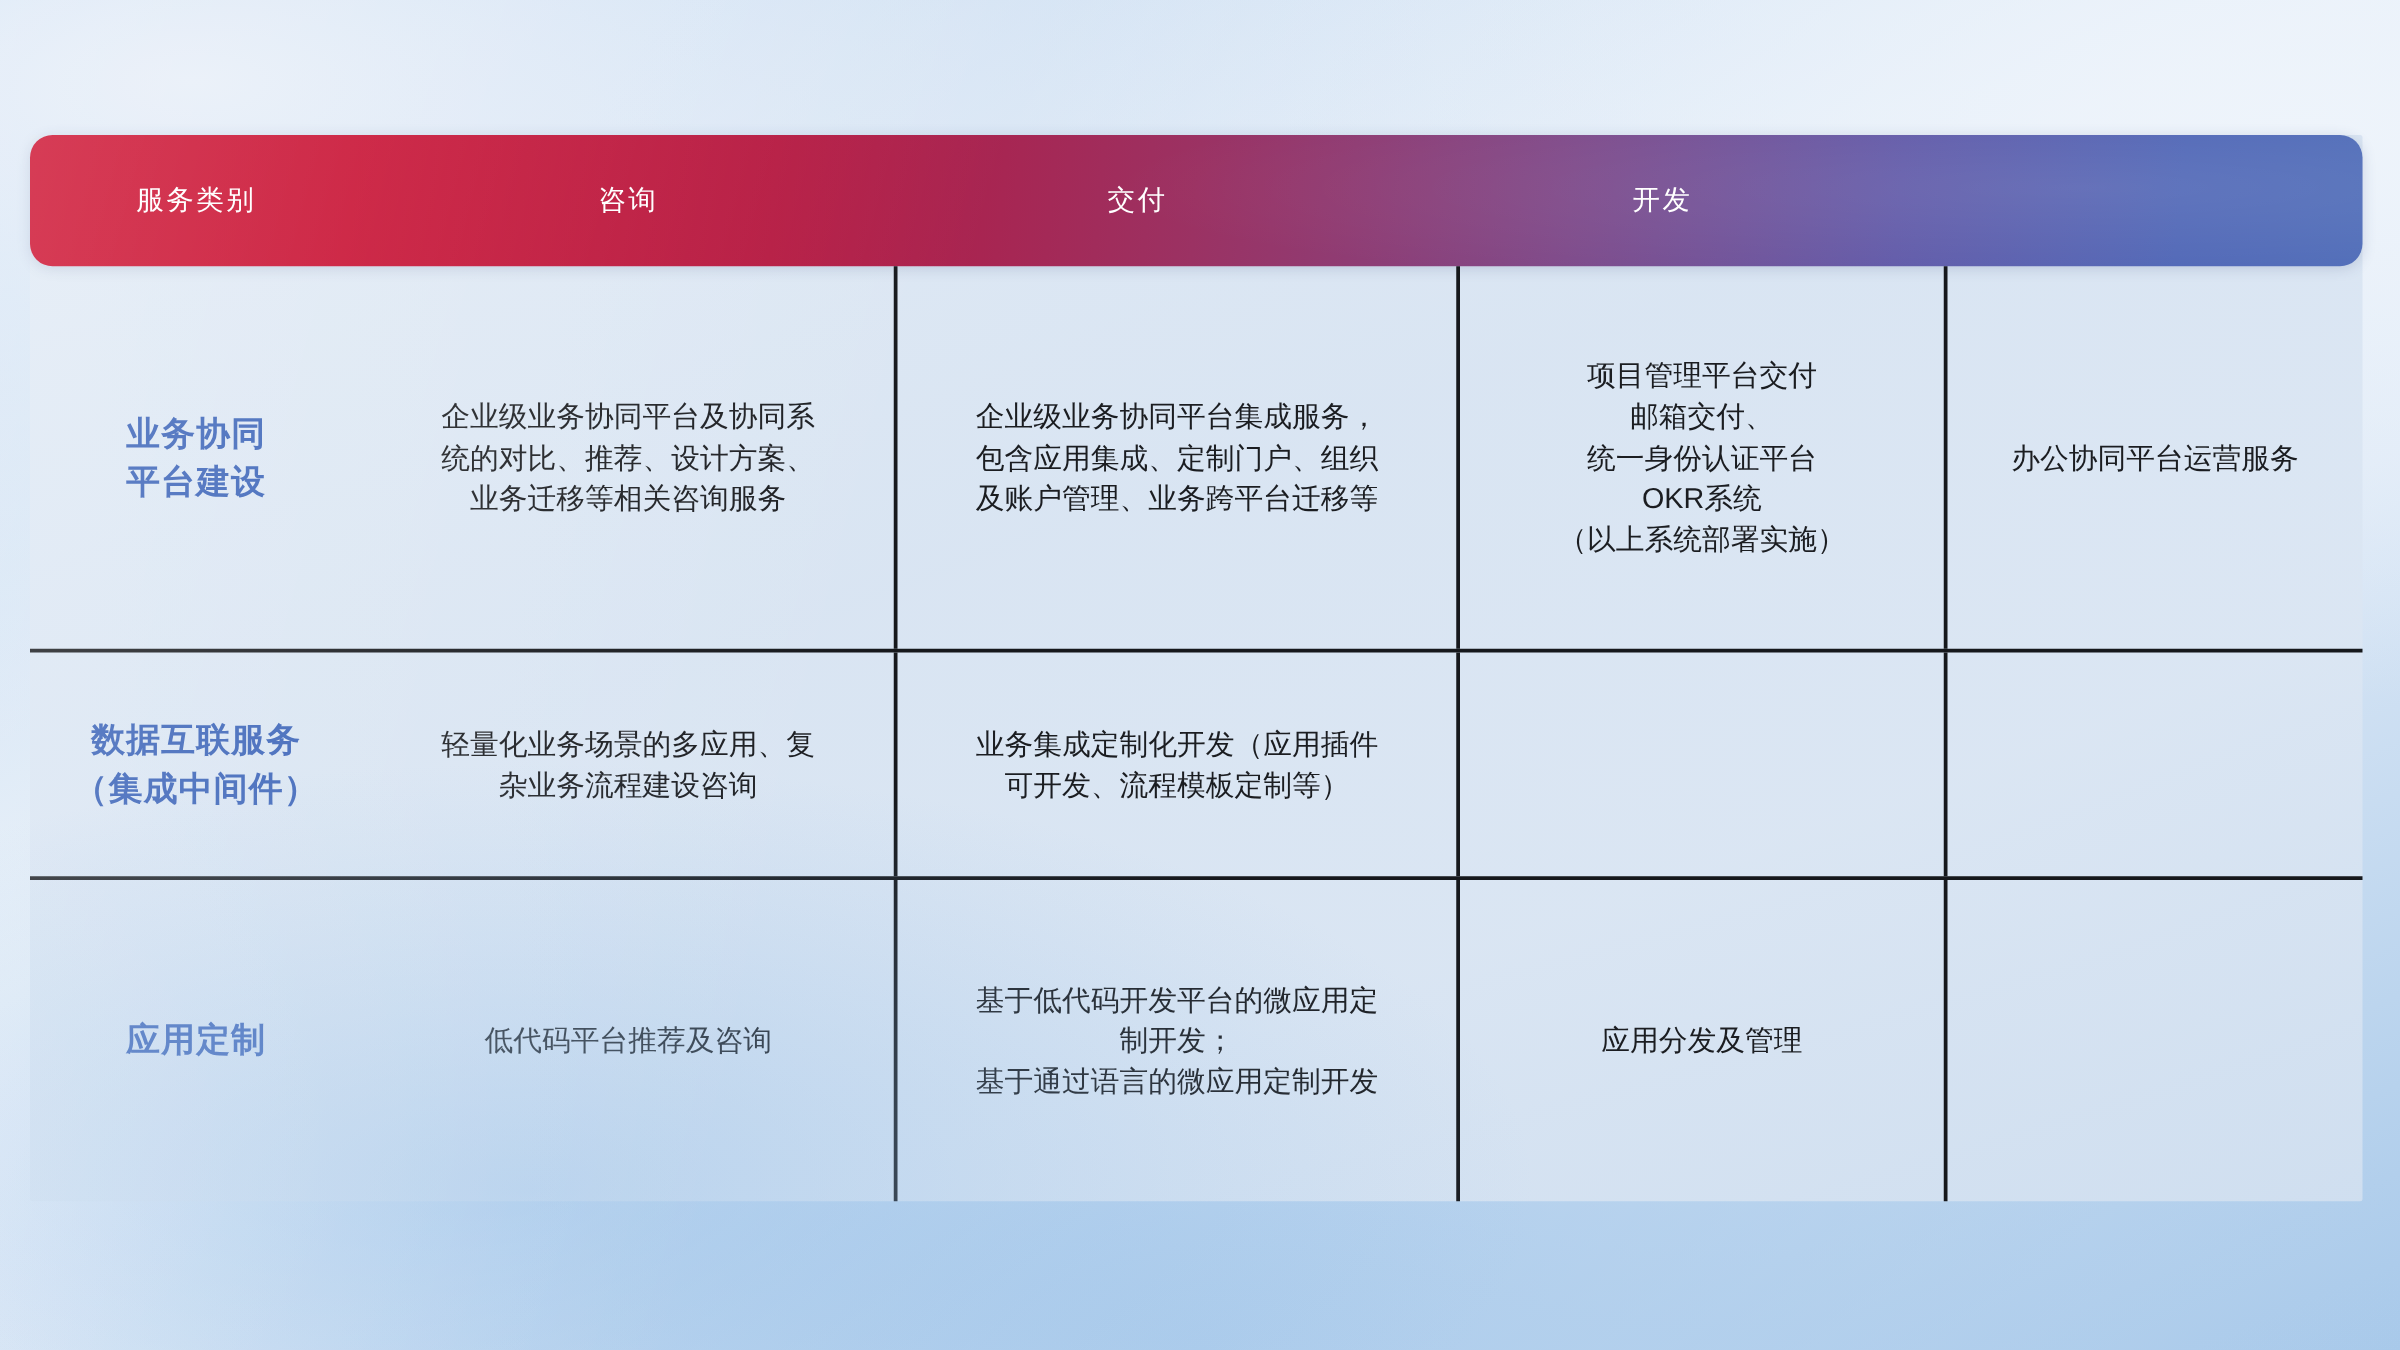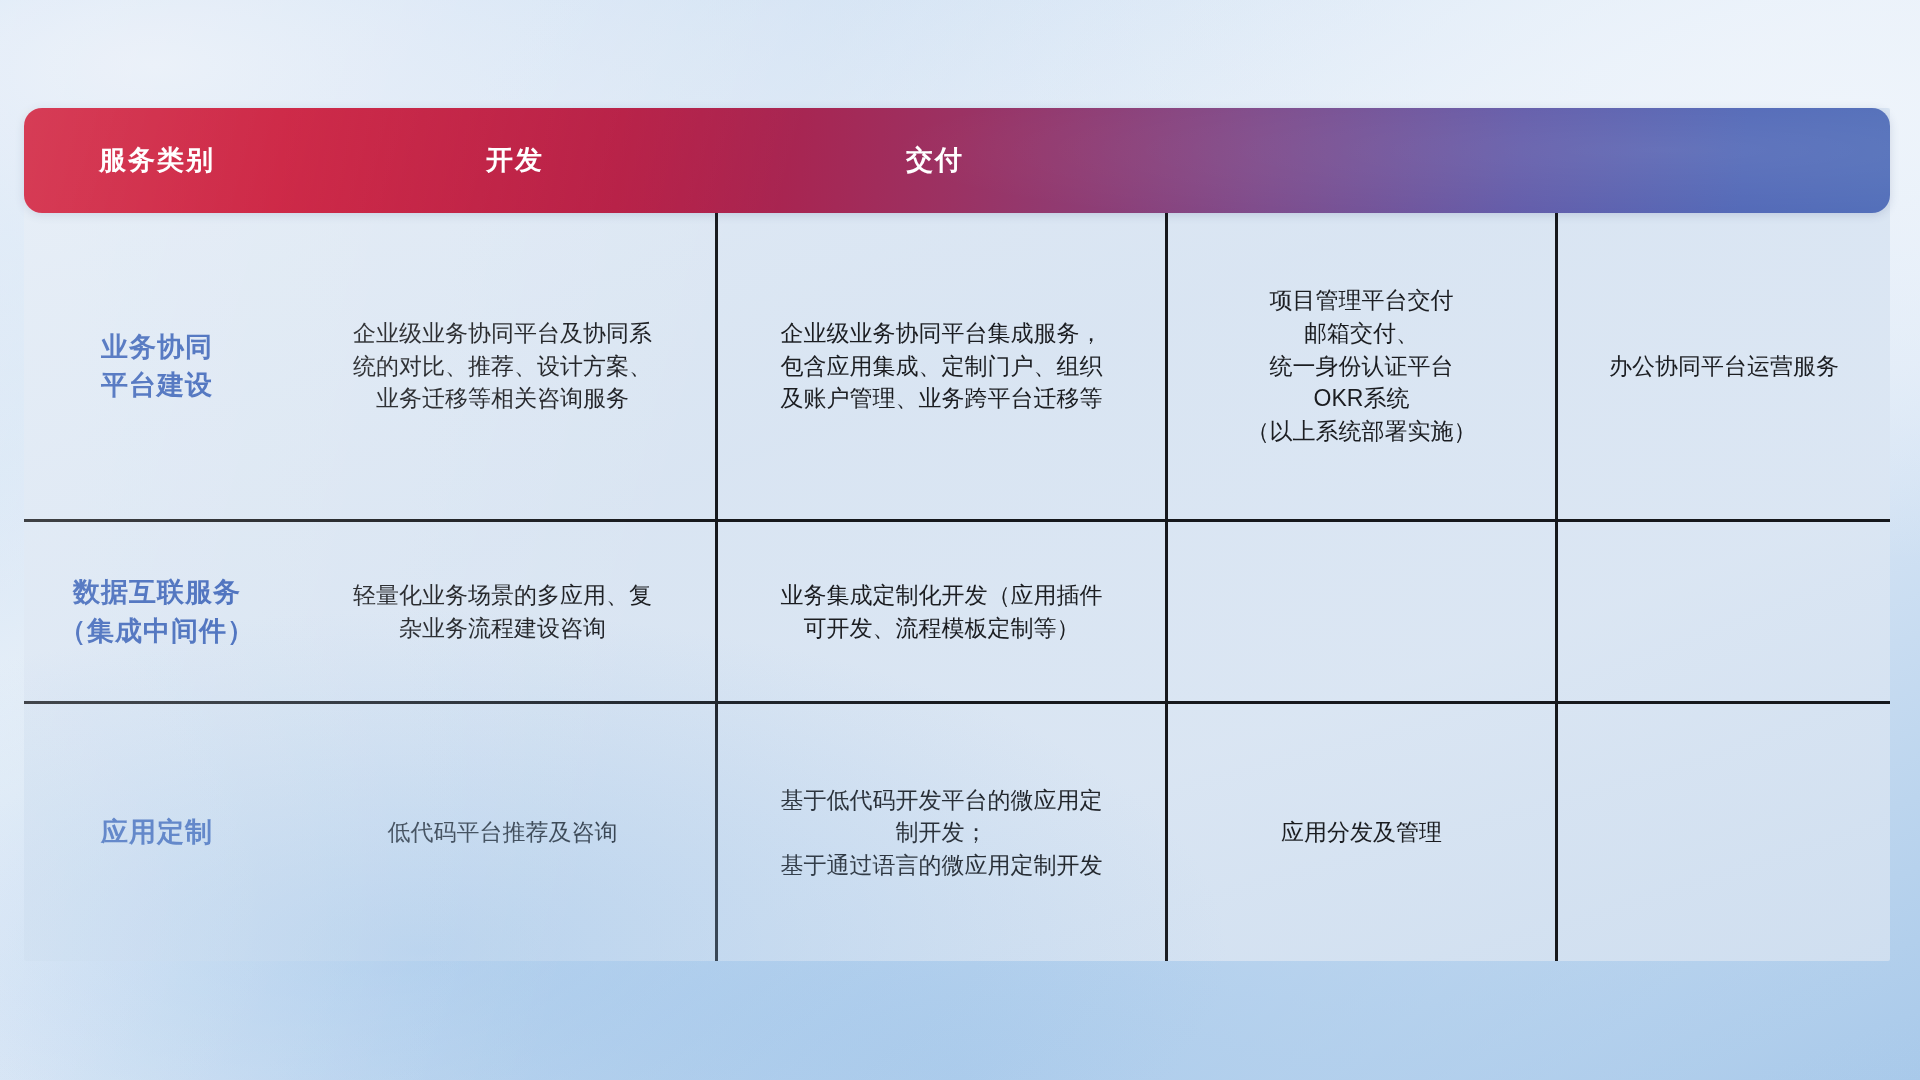--- a/index.html
+++ b/index.html
@@ -77,22 +77,22 @@
     content: "";
     position: absolute;
     inset: 0;
     background: radial-gradient(60% 120% at 88% 40%, rgba(255,255,255,0.10) 0%, rgba(255,255,255,0) 70%);
     pointer-events: none;
   }
   .header-cell {
     position: relative;
     z-index: 1;
     color: #ffffff;
-    font-size: 27px;
-    font-weight: bold;
+    font-size: 22px;
+    font-weight: normal;
     text-align: center;
     letter-spacing: 2px;
     line-height: 1.2;
     white-space: nowrap;
   }
 
   
   .body-grid {
     position: absolute;
     left: 0;
@@ -144,22 +144,23 @@
 </style>
 </head>
 <body>
 
 <div id="page">
 
   <div id="table-card">
 
     <div class="header-row">
       <div class="header-cell c0">服务类别</div>
+      <div class="header-cell c1">咨询</div>
+      <div class="header-cell c3">交付</div>
       <div class="header-cell c2">开发</div>
-      <div class="header-cell c3">交付</div>
     </div>
 
     <div class="body-grid">
 
       <div class="body-row r0">
         <div class="cell label c0">业务协同
 平台建设</div>
         <div class="cell c1">企业级业务协同平台及协同系
 统的对比、推荐、设计方案、
 业务迁移等相关咨询服务</div>

